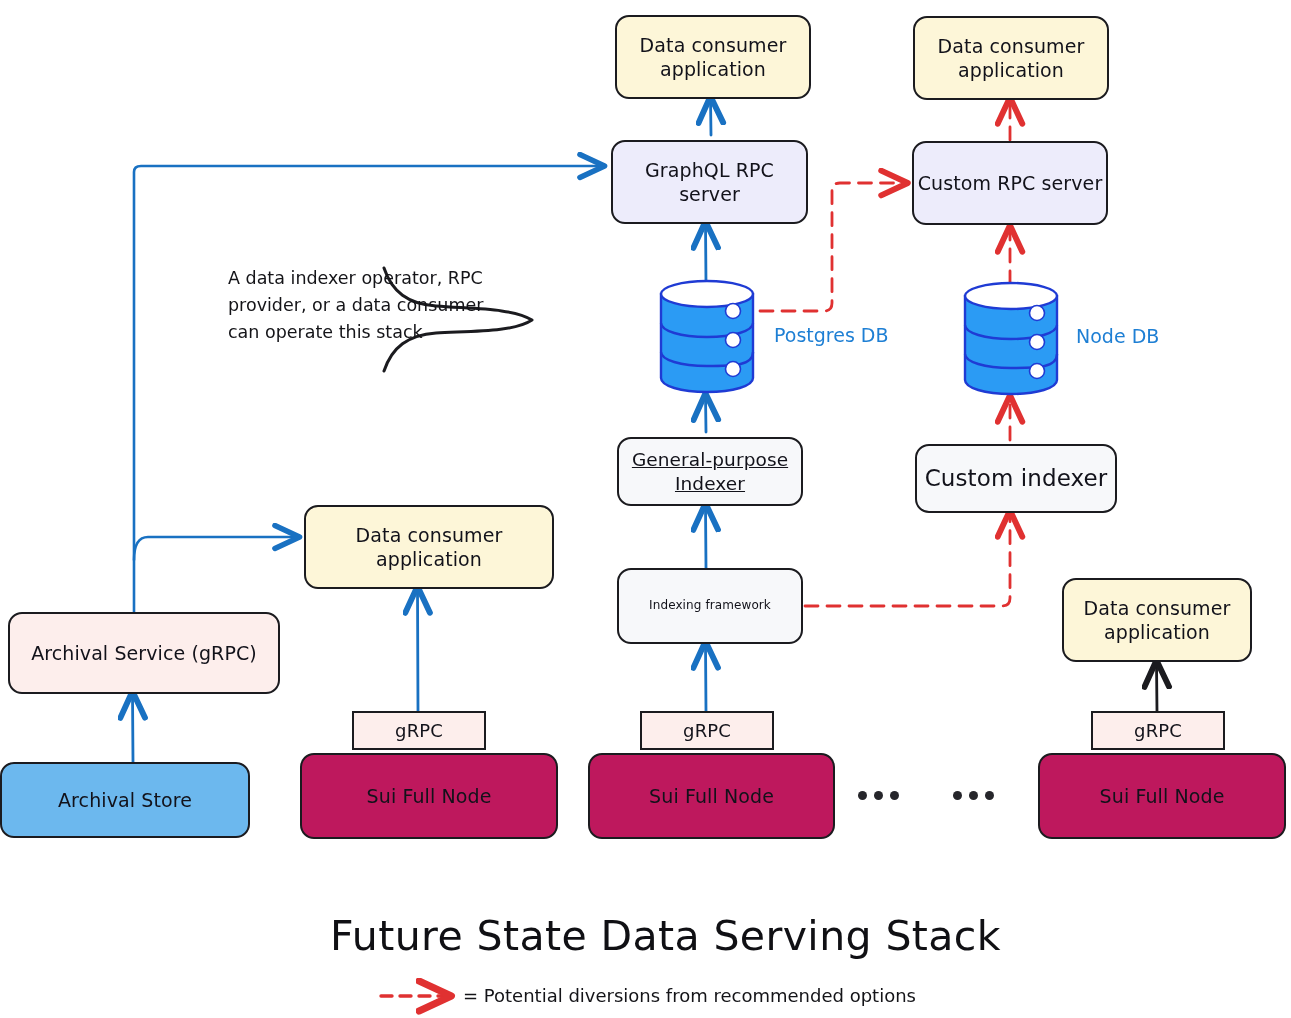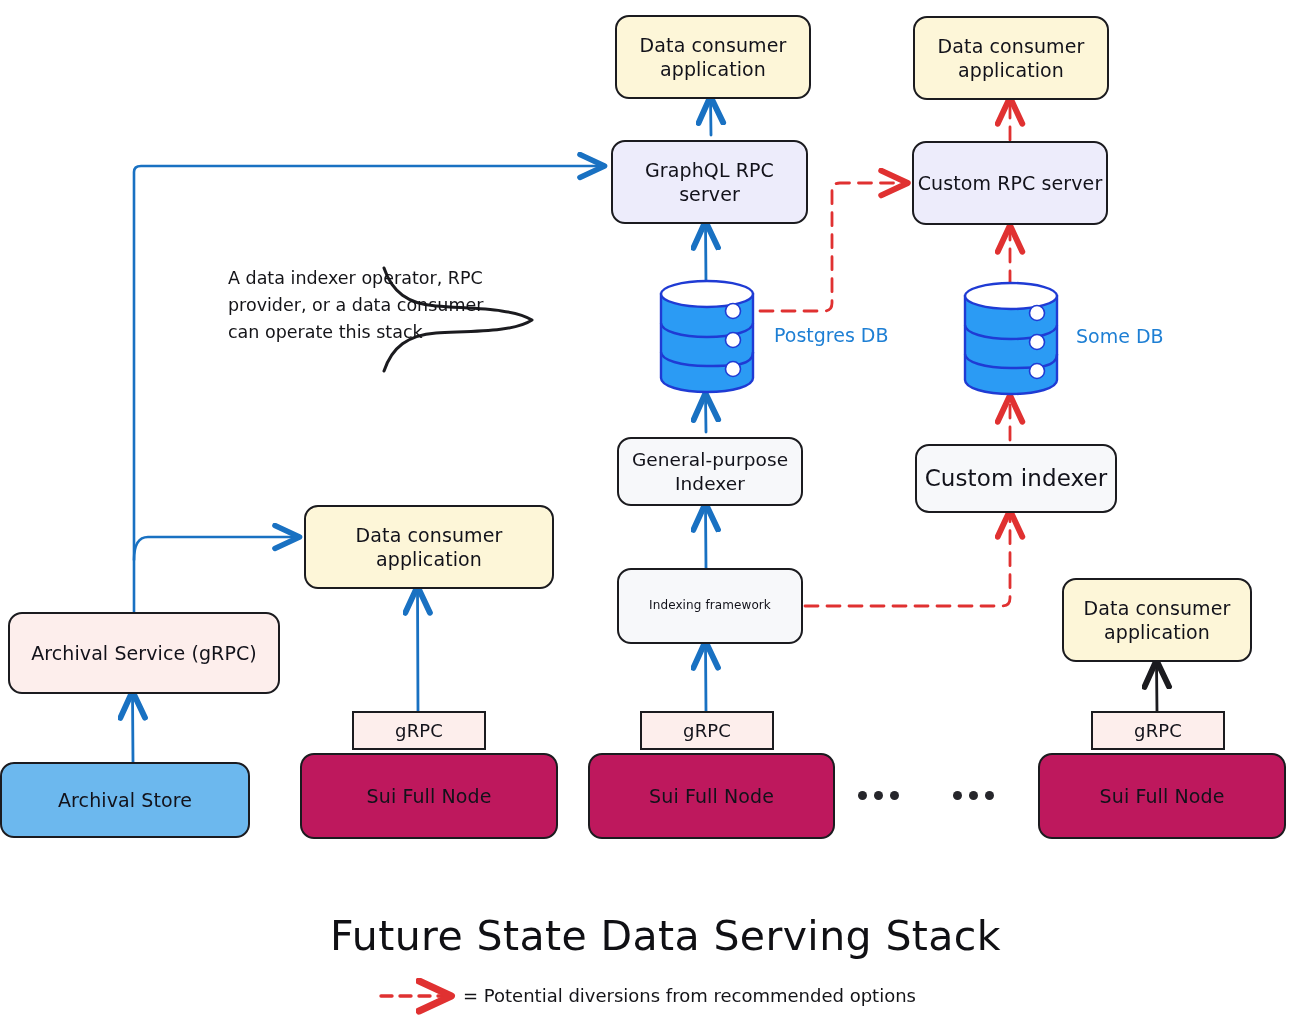--- a/index.html
+++ b/index.html
@@ -215,23 +215,23 @@
         <path d="M4,16 L4,100 C4,108 24,114 50,114 C76,114 96,108 96,100 L96,16 Z"></path>
         <ellipse cx="50" cy="16" rx="46" ry="13" fill="#ffffff"></ellipse>
         <path d="M4,45 C4,53 24,59 50,59 C76,59 96,53 96,45" fill="none"></path>
         <path d="M4,74 C4,82 24,88 50,88 C76,88 96,88 96,74" fill="none"></path>
       </g>
       <circle cx="76" cy="33" r="7.5" fill="#ffffff" stroke="#1f3bd4" stroke-width="1.6"></circle>
       <circle cx="76" cy="62" r="7.5" fill="#ffffff" stroke="#1f3bd4" stroke-width="1.6"></circle>
       <circle cx="76" cy="91" r="7.5" fill="#ffffff" stroke="#1f3bd4" stroke-width="1.6"></circle>
     </svg>
   </div>
-  <div class="db-label" style="left:1076px; top:325px;">Some DB</div>
-
-  <div class="node rounded n-indexer" style="left:617px; top:437px; width:186px; height:69px; font-size:18.5px;">General-purpose Indexer</div>
+  <div class="db-label" style="left:1076px; top:325px;">Node DB</div>
+
+  <div class="node rounded n-indexer" style="left:617px; top:437px; width:186px; height:69px; font-size:18.5px;text-decoration:underline;">General-purpose Indexer</div>
 
   <div class="node rounded n-indexer" style="left:915px; top:444px; width:202px; height:69px; font-size:23px;">Custom indexer</div>
 
   <div class="node rounded n-indexer" style="left:617px; top:568px; width:186px; height:76px; font-size:12px;">Indexing framework</div>
 
   <div class="node rounded n-consumer" style="left:304px; top:505px; width:250px; height:84px; font-size:19px;">Data consumer application</div>
 
   <div class="node rounded n-consumer" style="left:1062px; top:578px; width:190px; height:84px; font-size:19px;">Data consumer application</div>
 
   <div class="node rounded n-archsvc" style="left:8px; top:612px; width:272px; height:82px; font-size:19px;">Archival Service (gRPC)</div>

